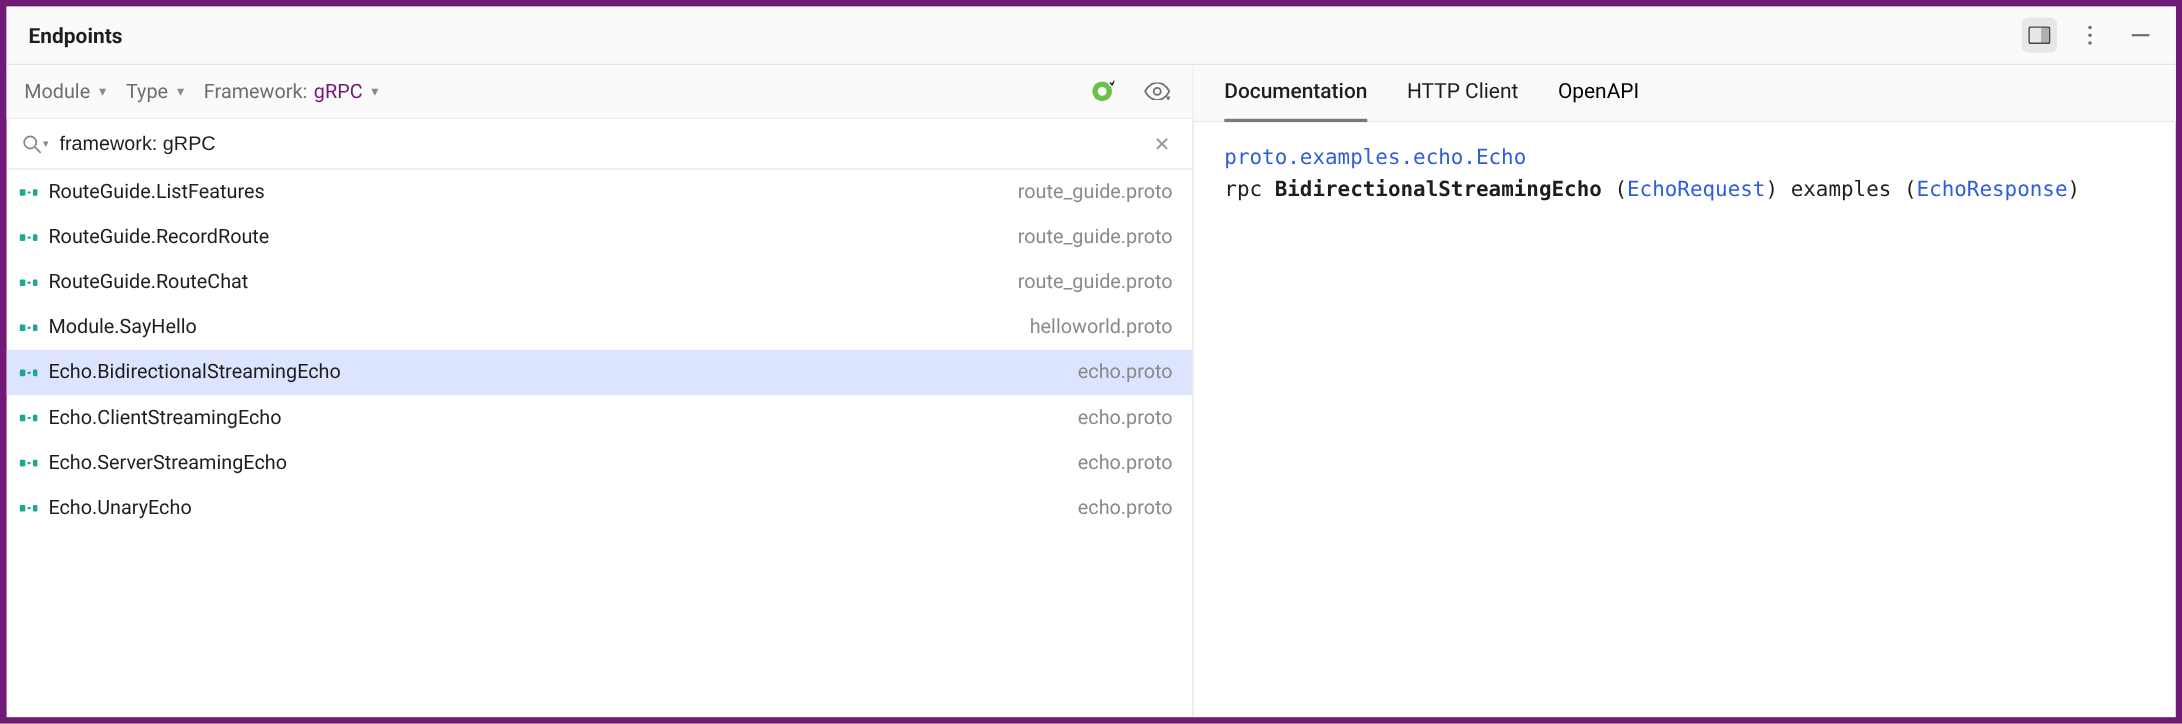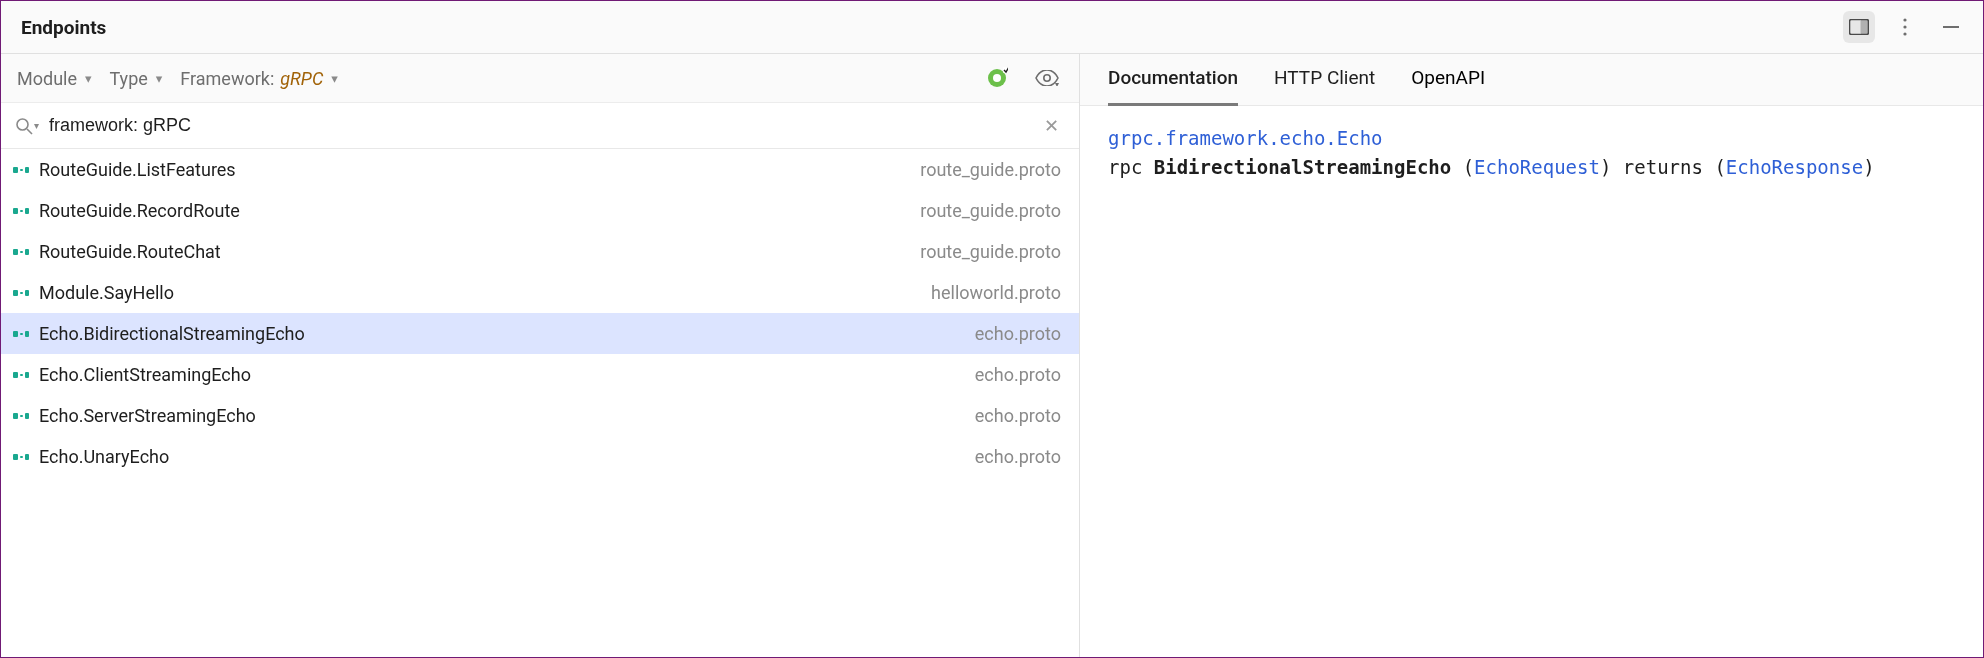--- a/index.html
+++ b/index.html
@@ -9,21 +9,21 @@
       color: #1e1e1e;
       background: #ffffff;
       width: 1984px;
       height: 658px;
       overflow: hidden;
     }
     .root {
       display: flex;
       flex-direction: column;
       height: 100%;
-      border: 1px solid #701a75;
+      border: 6px solid #701a75;
     }
     
     .titlebar {
       display: flex;
       align-items: center;
       justify-content: space-between;
       padding: 10px 16px 10px 20px;
       border-bottom: 1px solid #e0e0e0;
       background: #fafafa;
     }
@@ -76,21 +76,21 @@
       border-bottom: 1px solid #ececec;
     }
     .filter {
       display: inline-flex;
       align-items: center;
       gap: 6px;
       color: #6e6e6e;
       font-size: 18px;
       cursor: pointer;
     }
-    .filter .value { color: #a16207; font-style: italic; }
+    .filter .value { color: #701a75; }
     .chev { font-size: 13px; color: #8a8a8a; margin-left: 2px; }
     .filterbar-right {
       margin-left: auto;
       display: flex;
       align-items: center;
       gap: 18px;
     }
     
     .searchbar {
       display: flex;
@@ -335,28 +335,28 @@
         </div>
     </div>
 
     <div class="right-pane">
       <div class="tabs" id="tabs">
           <div class="tab active">Documentation</div>
           <div class="tab">HTTP Client</div>
           <div class="tab disabled">OpenAPI</div>
         </div>
       <div class="doc">
-        <div><span class="link">grpc.framework.echo.Echo</span></div>
+        <div><span class="link">proto.examples.echo.Echo</span></div>
         <div>
           <span class="kw">rpc</span>
           <span> </span>
           <span class="bold">BidirectionalStreamingEcho</span>
           <span> </span>
           <span>(</span><span class="link">EchoRequest</span><span>)</span>
           <span> </span>
-          <span class="kw">returns</span>
+          <span class="kw">examples</span>
           <span> </span>
           <span>(</span><span class="link">EchoResponse</span><span>)</span>
         </div>
       </div>
     </div>
   </div>
 </div>
 
 </body></html>

